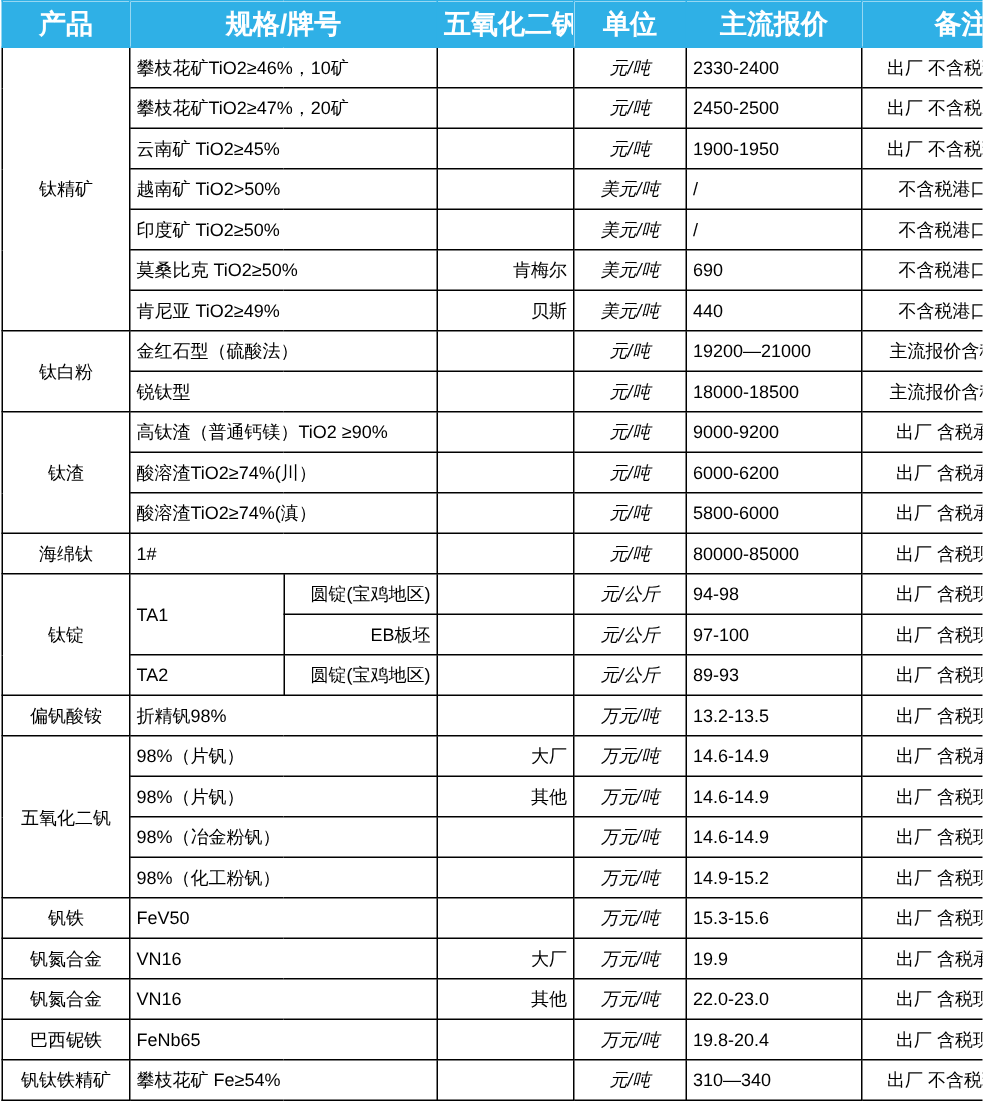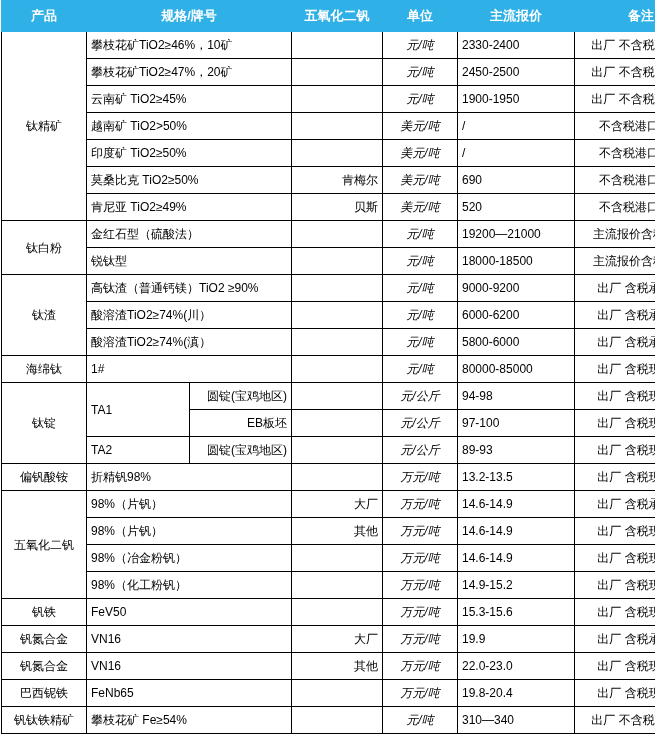--- a/index.html
+++ b/index.html
@@ -36,21 +36,21 @@
     font-weight: normal;
     overflow: hidden;
     white-space: nowrap;
   }
   table.price-table thead th {
     background: #2fb0e6;
     color: #ffffff;
     text-align: center;
     font-weight: bold;
     height: 30px;
-    font-size: 13px;
+    font-size: 18px;
     border-color: #2fb0e6;
   }
   thead th.hdr-sep {
     border-left: 1px solid #0f172a;
     border-right: 1px solid #ffffff;
   }
   .c-cat { text-align: center; font-weight: bold; }
   .c-spec { text-align: left; padding-left: 6px; }
   .c-sub { text-align: right; padding-left: 6px; }
   .c-mfr { text-align: right; }
@@ -119,21 +119,21 @@
           <td class="c-spec" colspan="2">莫桑比克 TiO2≥50%</td>
           <td class="c-mfr">肯梅尔</td>
           <td class="c-unit">美元/吨</td>
           <td class="c-price">690</td>
           <td class="c-note">不含税港口交货</td>
         </tr>
         <tr>
           <td class="c-spec" colspan="2">肯尼亚 TiO2≥49%</td>
           <td class="c-mfr">贝斯</td>
           <td class="c-unit">美元/吨</td>
-          <td class="c-price">520</td>
+          <td class="c-price">440</td>
           <td class="c-note">不含税港口交货</td>
         </tr>
         <tr>
           <td class="c-cat" rowspan="2">钛白粉</td>
           <td class="c-spec" colspan="2">金红石型（硫酸法）</td>
           <td class="c-mfr"></td>
           <td class="c-unit">元/吨</td>
           <td class="c-price">19200—21000</td>
           <td class="c-note">主流报价含税承兑</td>
         </tr>

